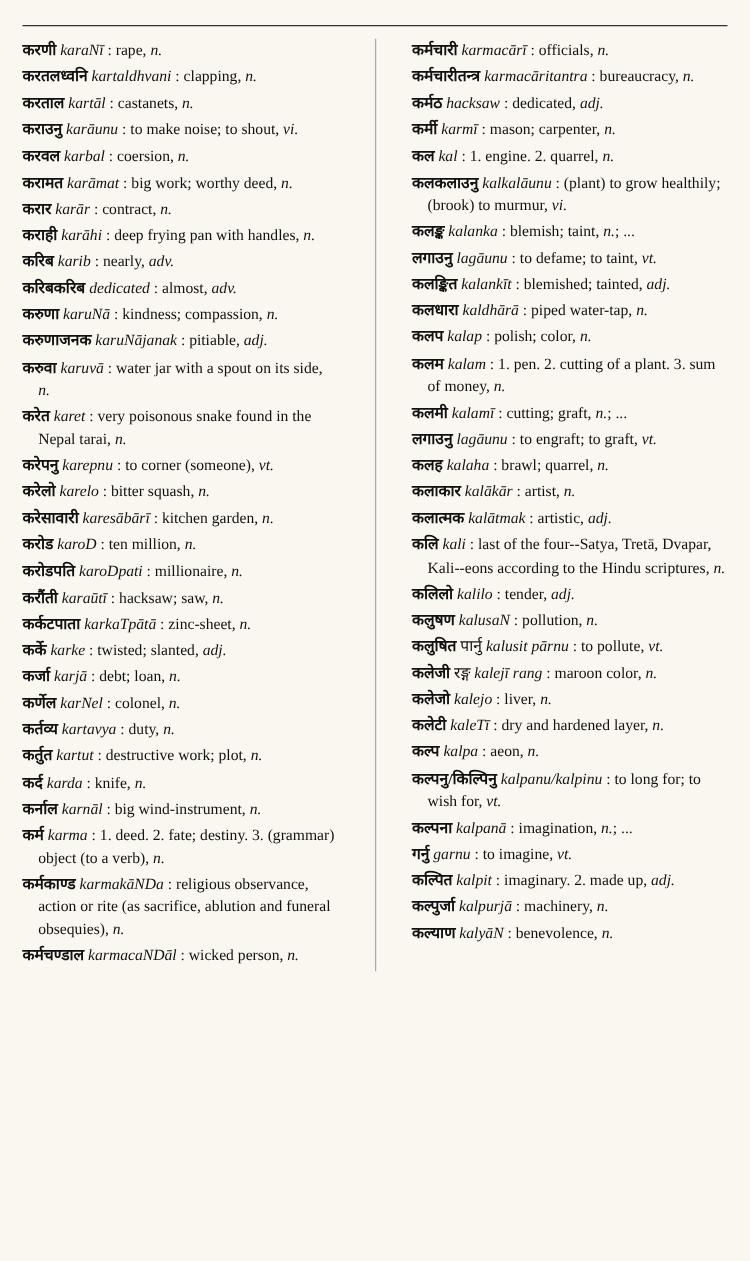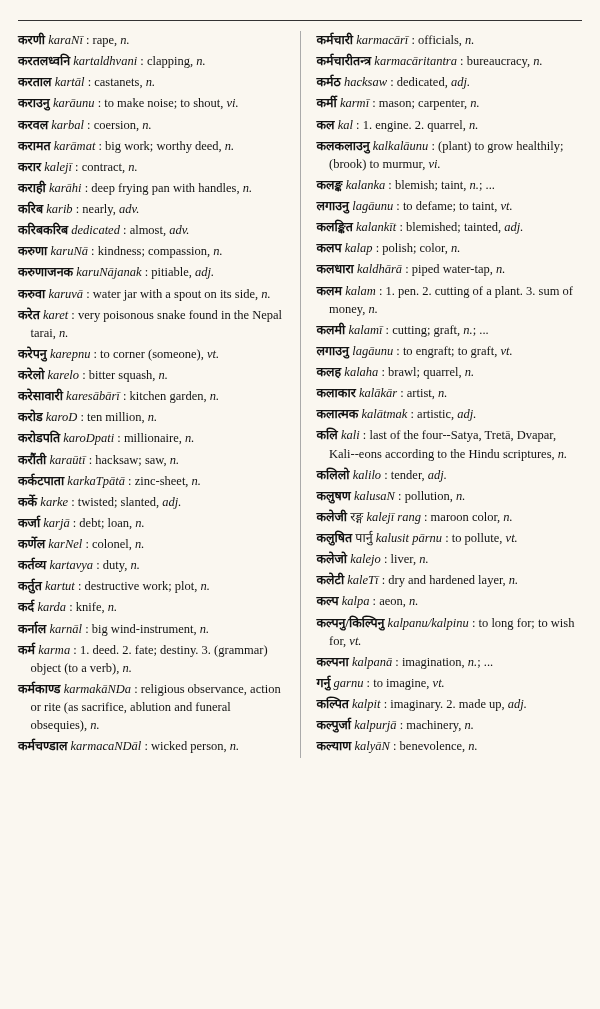--- a/index.html
+++ b/index.html
@@ -30,21 +30,21 @@
       font-weight: bold;
       font-size: 14px;
       font-family: 'Times New Roman', Times, serif;
     }
     .header-center {
       font-size: 14px;
       font-weight: normal;
     }
     .columns {
       display: flex;
-      gap: 14px;
+      gap: 27px;
     }
     .col {
       flex: 1;
       font-size: 12.5px;
       line-height: 1.45;
     }
     .col p {
       margin-bottom: 3px;
       text-indent: -1em;
       padding-left: 1em;
@@ -71,21 +71,21 @@
     <span class="header-right devanagari"></span>
   </div>
   <div class="columns">
     <div class="col" id="col1">
         <p><span class="devanagari">करणी</span> <em>karaNī</em> : rape, <em>n.</em></p>
         <p><span class="devanagari">करतलध्वनि</span> <em>kartaldhvani</em> : clapping, <em>n.</em></p>
         <p><span class="devanagari">करताल</span> <em>kartāl</em> : castanets, <em>n.</em></p>
         <p><span class="devanagari">कराउनु</span> <em>karāunu</em> : to make noise; to shout, <em>vi.</em></p>
         <p><span class="devanagari">करवल</span> <em>karbal</em> : coersion, <em>n.</em></p>
         <p><span class="devanagari">करामत</span> <em>karāmat</em> : big work; worthy deed, <em>n.</em></p>
-        <p><span class="devanagari">करार</span> <em>kalejī</em> : contract, <em>n.</em></p>
+        <p><span class="devanagari">करार</span> <em>karār</em> : contract, <em>n.</em></p>
         <p><span class="devanagari">कराही</span> <em>karāhi</em> : deep frying pan with handles, <em>n.</em></p>
         <p><span class="devanagari">करिब</span> <em>karib</em> : nearly, <em>adv.</em></p>
         <p><span class="devanagari">करिबकरिब</span> <em>dedicated</em> : almost, <em>adv.</em></p>
         <p><span class="devanagari">करुणा</span> <em>karuNā</em> : kindness; compassion, <em>n.</em></p>
         <p><span class="devanagari">करुणाजनक</span> <em>karuNājanak</em> : pitiable, <em>adj.</em></p>
         <p><span class="devanagari">करुवा</span> <em>karuvā</em> : water jar with a spout on its side, <em>n.</em></p>
         <p><span class="devanagari">करेत</span> <em>karet</em> : very poisonous snake found in the Nepal tarai, <em>n.</em></p>
         <p><span class="devanagari">करेपनु</span> <em>karepnu</em> : to corner (someone), <em>vt.</em></p>
         <p><span class="devanagari">करेलो</span> <em>karelo</em> : bitter squash, <em>n.</em></p>
         <p><span class="devanagari">करेसावारी</span> <em>karesābārī</em> : kitchen garden, <em>n.</em></p>
@@ -108,33 +108,33 @@
     <div class="col" id="col2">
         <p><span class="devanagari">कर्मचारी</span> <em>karmacārī</em> : officials, <em>n.</em></p>
         <p><span class="devanagari">कर्मचारीतन्त्र</span> <em>karmacāritantra</em> : bureaucracy, <em>n.</em></p>
         <p><span class="devanagari">कर्मठ</span> <em>hacksaw</em> : dedicated, <em>adj.</em></p>
         <p><span class="devanagari">कर्मी</span> <em>karmī</em> : mason; carpenter, <em>n.</em></p>
         <p><span class="devanagari">कल</span> <em>kal</em> : 1. engine. 2. quarrel, <em>n.</em></p>
         <p><span class="devanagari">कलकलाउनु</span> <em>kalkalāunu</em> : (plant) to grow healthily; (brook) to murmur, <em>vi.</em></p>
         <p><span class="devanagari">कलङ्क</span> <em>kalanka</em> : blemish; taint, <em>n.</em>; ...</p>
         <p><span class="devanagari">लगाउनु</span> <em>lagāunu</em> : to defame; to taint, <em>vt.</em></p>
         <p><span class="devanagari">कलङ्कित</span> <em>kalankīt</em> : blemished; tainted, <em>adj.</em></p>
+        <p><span class="devanagari">कलधारा</span> <em>kaldhārā</em> : piped water-tap, <em>n.</em></p>
         <p><span class="devanagari">कलप</span> <em>kalap</em> : polish; color, <em>n.</em></p>
-        <p><span class="devanagari">कलधारा</span> <em>kaldhārā</em> : piped water-tap, <em>n.</em></p>
         <p><span class="devanagari">कलम</span> <em>kalam</em> : 1. pen. 2. cutting of a plant. 3. sum of money, <em>n.</em></p>
         <p><span class="devanagari">कलमी</span> <em>kalamī</em> : cutting; graft, <em>n.</em>; ...</p>
         <p><span class="devanagari">लगाउनु</span> <em>lagāunu</em> : to engraft; to graft, <em>vt.</em></p>
         <p><span class="devanagari">कलह</span> <em>kalaha</em> : brawl; quarrel, <em>n.</em></p>
         <p><span class="devanagari">कलाकार</span> <em>kalākār</em> : artist, <em>n.</em></p>
         <p><span class="devanagari">कलात्मक</span> <em>kalātmak</em> : artistic, <em>adj.</em></p>
         <p><span class="devanagari">कलि</span> <em>kali</em> : last of the four--Satya, Tretā, Dvapar, Kali--eons according to the Hindu scriptures, <em>n.</em></p>
         <p><span class="devanagari">कलिलो</span> <em>kalilo</em> : tender, <em>adj.</em></p>
         <p><span class="devanagari">कलुषण</span> <em>kalusaN</em> : pollution, <em>n.</em></p>
+        <p><span class="devanagari">कलुषित</span> पार्नु <em>kalusit pārnu</em> : to pollute, <em>vt.</em></p>
         <p><span class="devanagari">कलेजी</span> रङ्ग <em>kalejī rang</em> : maroon color, <em>n.</em></p>
-        <p><span class="devanagari">कलुषित</span> पार्नु <em>kalusit pārnu</em> : to pollute, <em>vt.</em></p>
         <p><span class="devanagari">कलेजो</span> <em>kalejo</em> : liver, <em>n.</em></p>
         <p><span class="devanagari">कलेटी</span> <em>kaleTī</em> : dry and hardened layer, <em>n.</em></p>
         <p><span class="devanagari">कल्प</span> <em>kalpa</em> : aeon, <em>n.</em></p>
         <p><span class="devanagari">कल्पनु/किल्पिनु</span> <em>kalpanu/kalpinu</em> : to long for; to wish for, <em>vt.</em></p>
         <p><span class="devanagari">कल्पना</span> <em>kalpanā</em> : imagination, <em>n.</em>; ...</p>
         <p><span class="devanagari">गर्नु</span> <em>garnu</em> : to imagine, <em>vt.</em></p>
         <p><span class="devanagari">कल्पित</span> <em>kalpit</em> : imaginary. 2. made up, <em>adj.</em></p>
         <p><span class="devanagari">कल्पुर्जा</span> <em>kalpurjā</em> : machinery, <em>n.</em></p>
         <p><span class="devanagari">कल्याण</span> <em>kalyāN</em> : benevolence, <em>n.</em></p>
       </div>

